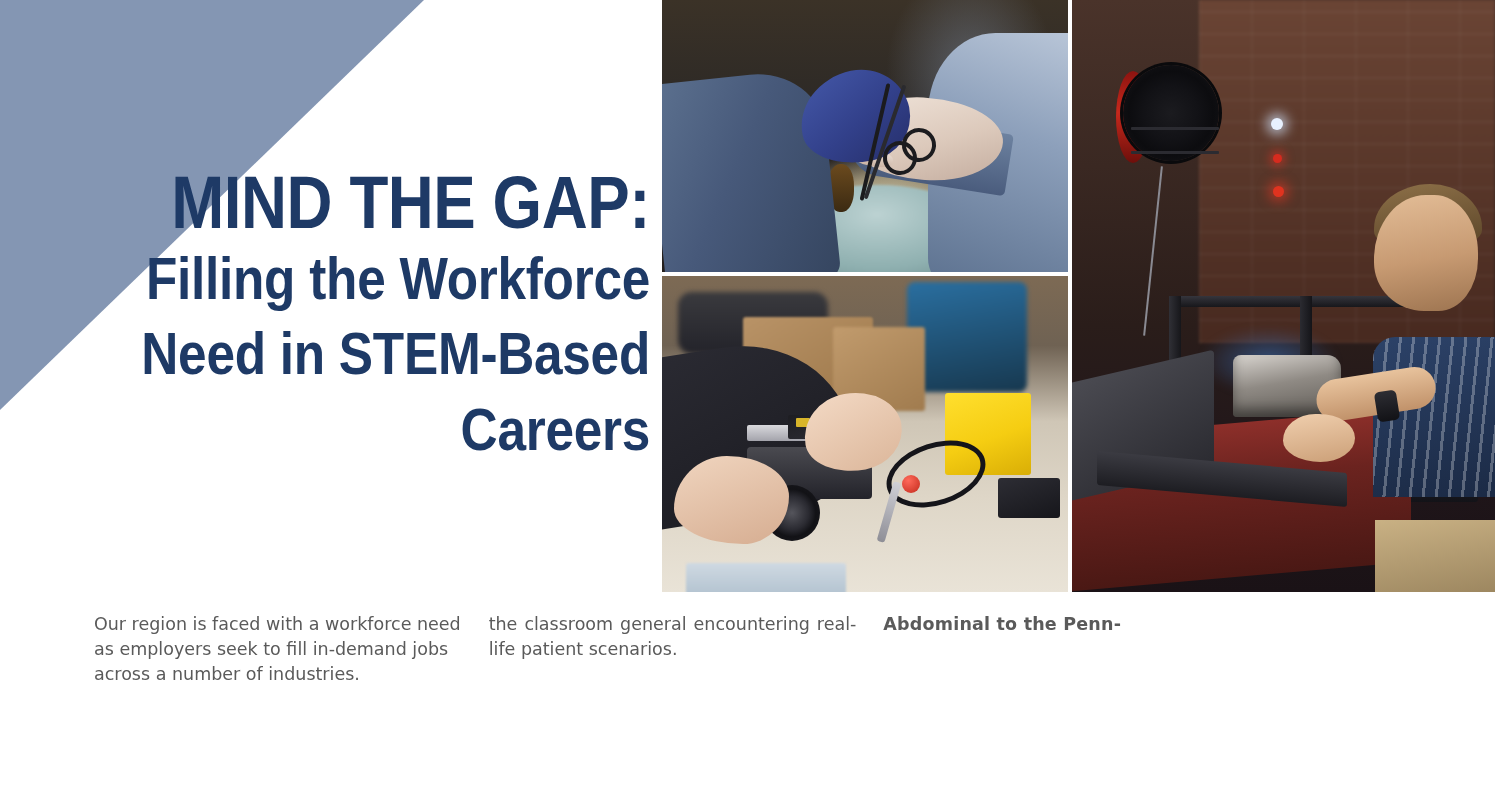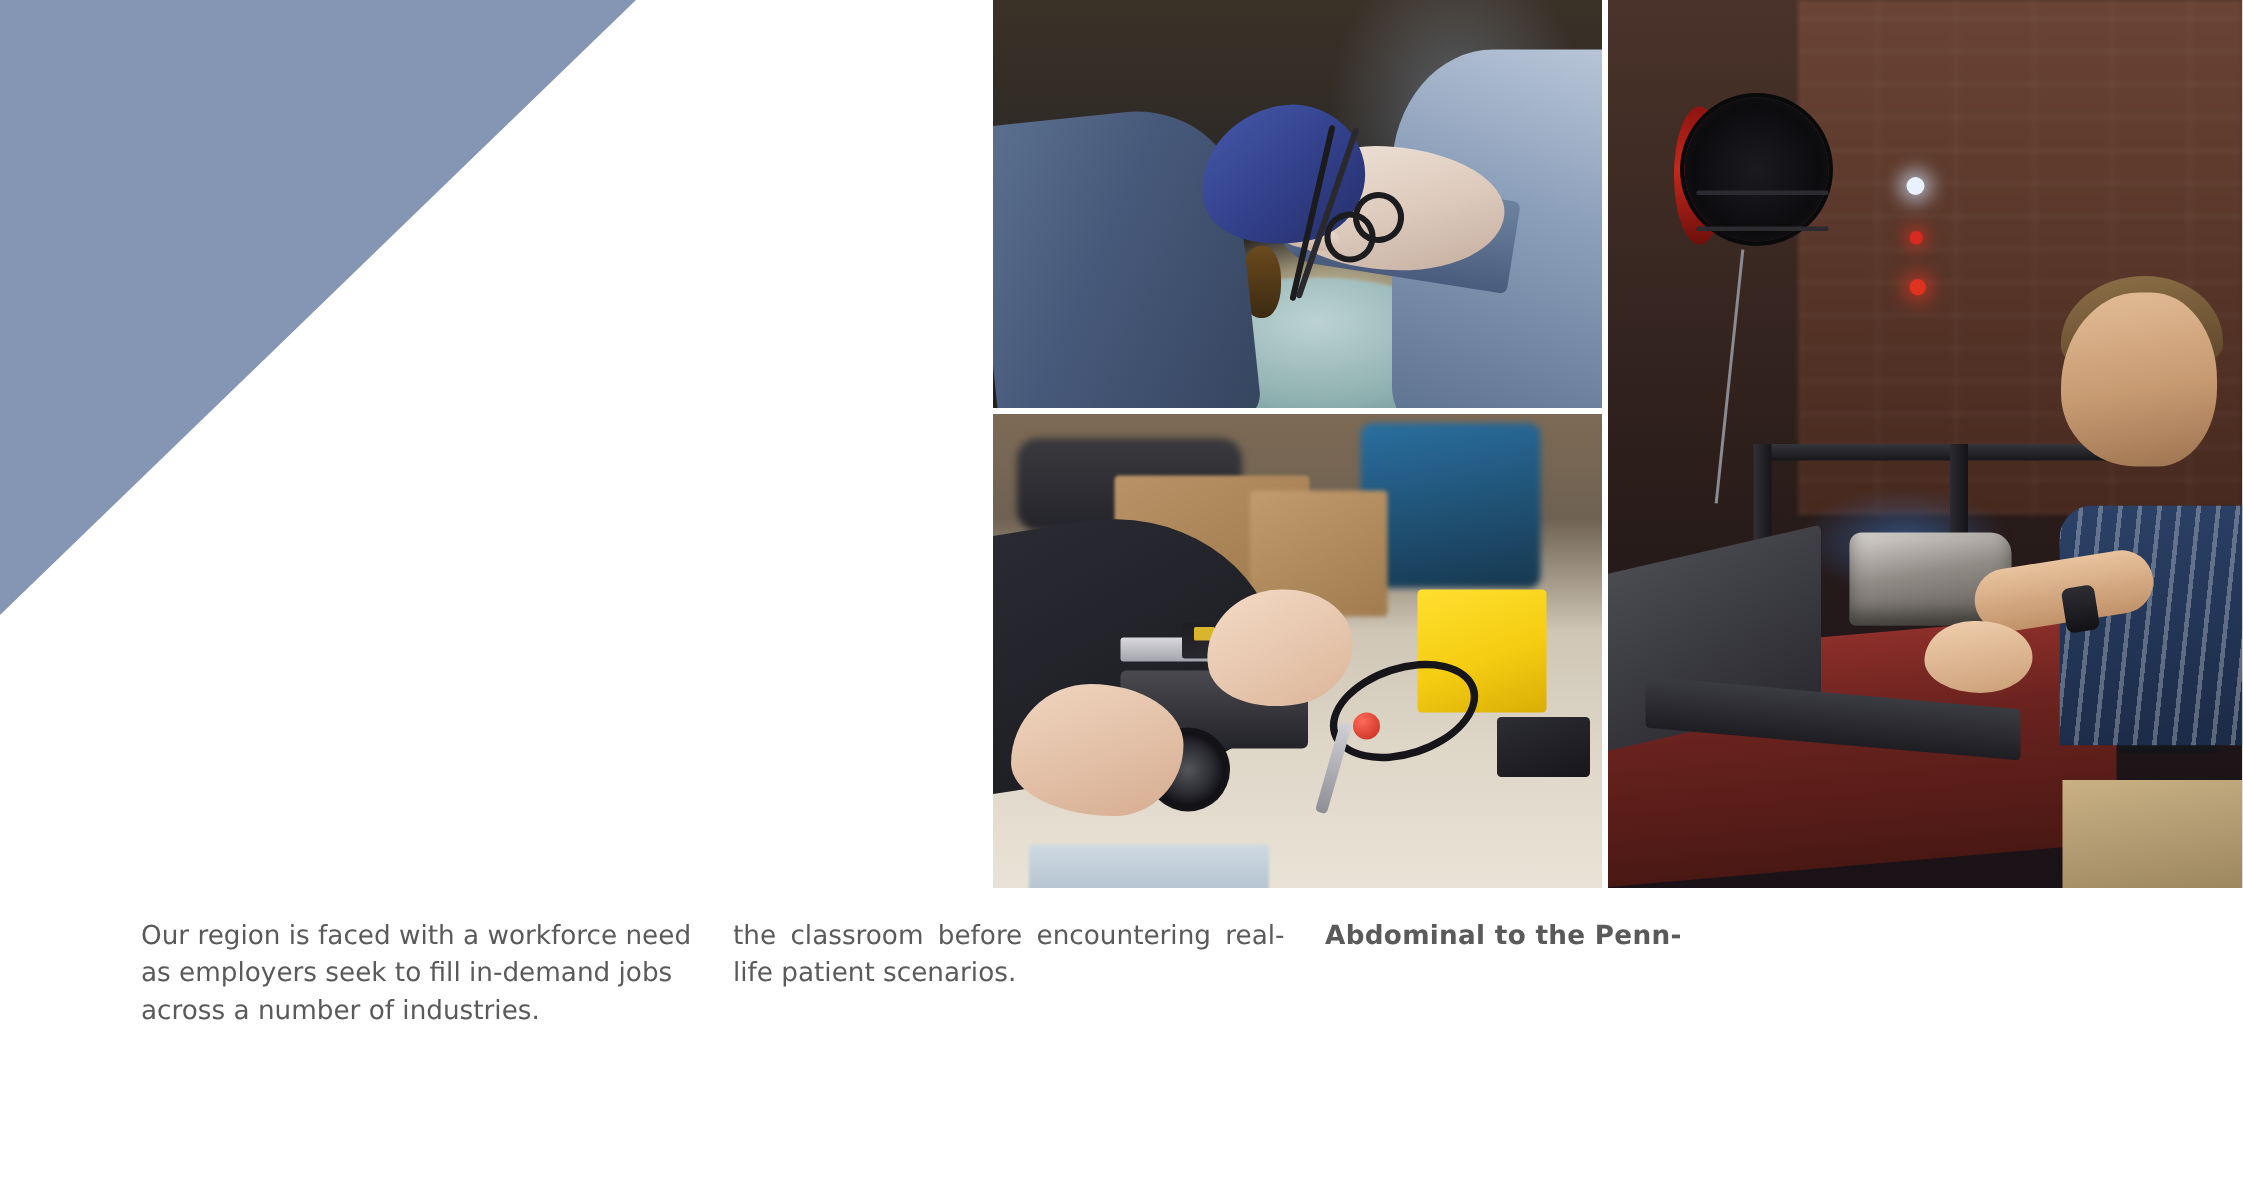--- a/index.html
+++ b/index.html
@@ -236,20 +236,26 @@
 </style>
 </head>
 <body>
 
 <div class="page">
 
   <svg class="corner-triangle" viewBox="0 0 424 410" preserveAspectRatio="none">
     <polygon points="0,0 424,0 0,410" fill="#8496B3"></polygon>
   </svg>
 
+  <div class="headline-block">
+    <div class="headline-main">MIND THE GAP:</div>
+    <div class="headline-sub">Filling the Workforce</div>
+    <div class="headline-sub">Need in STEM-Based</div>
+    <div class="headline-sub">Careers</div>
+  </div>
 
   <div class="media-grid">
 
     <div class="media-col-left">
 
       <div class="photo photo-surgery ph-surgery">
         <div class="sg-patient"></div>
         <div class="sg-tissue"></div>
         <div class="sg-drape-l"></div>
         <div class="sg-drape-r"></div>
@@ -318,21 +324,21 @@
     </div>
   </div>
 
   <div class="article">
 
     <div class="col col-1">
       <p>Our region is faced with a workforce need as employers seek to fill in-demand jobs across a number of industries.</p>
     </div>
 
     <div class="col col-2">
-      <p>the classroom before encountering real-life patient scenarios.</p>
+      <p>the classroom general encountering real-life patient scenarios.</p>
     </div>
 
     <div class="col col-3">
       <p class="pullquote">Abdominal to the Penn-</p>
     </div>
 
   </div>
 
 </div>
 

